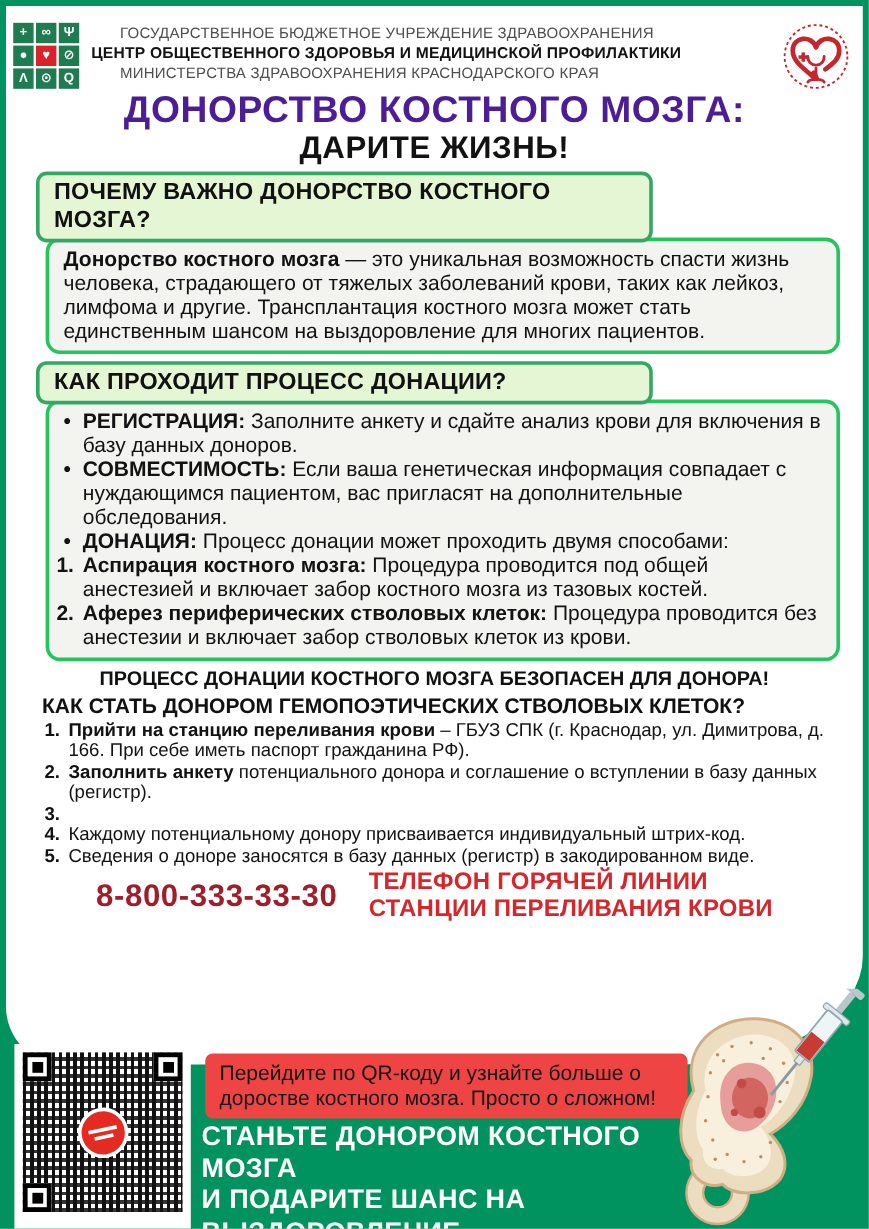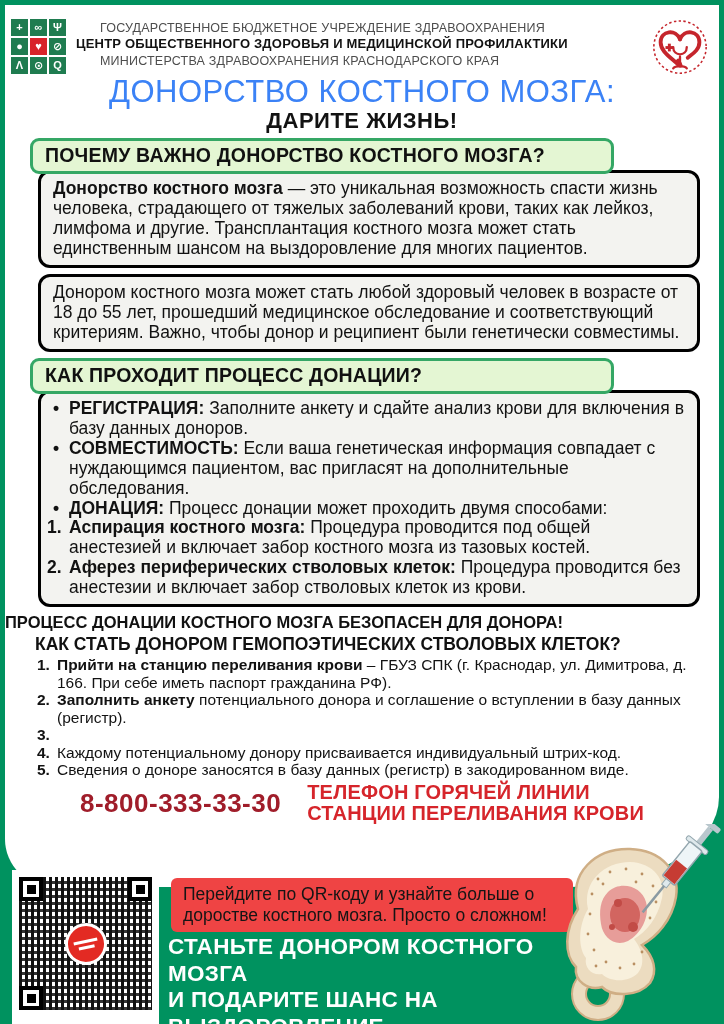--- a/index.html
+++ b/index.html
@@ -19,44 +19,44 @@
   .hdr { display:flex; align-items:flex-start; padding:4px 8px 0 6px; height:60px; }
   .logo-grid { display:grid; grid-template-columns:repeat(3,17px); grid-template-rows:repeat(3,17px); gap:2px; margin-top:2px; }
   .logo-cell { background:#1f7c50; color:#fff; font-size:11px; font-weight:bold; display:flex; align-items:center; justify-content:center; line-height:1; }
   .logo-cell.red { background:#d8232a; }
   .hdr-text { margin-left:10px; margin-top:3px; flex:1; }
   .org1,.org3 { font-size:12.5px; color:#4d4d4d; letter-spacing:.2px; font-weight:500; line-height:1.3;margin-left:24px; }
   .org2 { font-size:13px; color:#121212; font-weight:800; letter-spacing:.2px; line-height:1.3; }
   .emblem { width:62px; height:62px; flex:0 0 auto; margin-top:1px; }
 
   
-  .title1 { text-align:center; color:#3b82f6; font-size:31px; font-weight:400; letter-spacing:.5px; margin-top:2px; line-height:1.1; }
-  .title2 { text-align:center; color:#121212; font-size:22px; font-weight:800; letter-spacing:.5px; line-height:1.1; margin-bottom:5px; }
+  .title1 { text-align:center; color:#4c1d95; font-size:31px; font-weight:700; letter-spacing:.5px; margin-top:2px; line-height:1.1; }
+  .title2 { text-align:center; color:#121212; font-size:26px; font-weight:800; letter-spacing:.5px; line-height:1.1; margin-bottom:5px; }
 
   
   .sec-head {
-    position:relative; z-index:3; margin-left:25px; width:584px;
+    position:relative; z-index:3; margin-left:25px; width:514px;
     background:#e4f6d3; border:3px solid #35a765; border-radius:9px;
     font-size:19.5px; font-weight:800; color:#111; padding:3px 12px 4px 12px;
     margin-bottom:-4px; letter-spacing:.2px;
   }
   
   .sec-box {
     position:relative; z-index:2; margin-left:33px; width:662px;
-    background:#f3f3f0; border:3px solid #000000; border-radius:12px;
+    background:#f3f3f0; border:3px solid #22c55e; border-radius:12px;
     padding:6px 12px 6px 12px; font-size:17.5px; color:#121212; line-height:1.14;
     margin-bottom:6px;
   }
   .b { font-weight:800; }
   .brow { display:flex; }
   .brow .mk { width:16px; flex:0 0 auto; font-weight:800; }
   .nrow { display:flex; margin-left:-6px; }
   .nrow .nm { width:22px; flex:0 0 auto; font-weight:800; }
 
-  .safety { text-align:left; font-weight:800; font-size:16.5px; color:#111; margin-top:3px; }
+  .safety { text-align:center; font-weight:800; font-size:16.5px; color:#111; margin-top:3px; }
   .howto-h { font-weight:800; font-size:17.5px; color:#111; margin:2px 0 1px 30px; }
   .steps { margin:0 18px 0 32px; font-size:15.5px; line-height:1.13; color:#121212; }
   .step { display:flex; }
   .step .nm { width:20px; flex:0 0 auto; font-weight:800; }
 
   .phone-row { display:flex; justify-content:center; align-items:center; gap:26px; margin-top:3px; }
   .phone { color:#a01d2a; font-size:26px; font-weight:800; letter-spacing:.5px; }
   .hotline { color:#d6252b; font-size:20px; font-weight:800; line-height:1.08; letter-spacing:.2px; }
 
   
@@ -116,23 +116,20 @@
     </div>
 
     <div class="title1">ДОНОРСТВО КОСТНОГО МОЗГА:</div>
     <div class="title2">ДАРИТЕ ЖИЗНЬ!</div>
 
     <div class="sec-head">ПОЧЕМУ ВАЖНО ДОНОРСТВО КОСТНОГО МОЗГА?</div>
     <div class="sec-box">
       <span class="b">Донорство костного мозга</span><span> — это уникальная возможность спасти жизнь человека, страдающего от тяжелых заболеваний крови, таких как лейкоз, лимфома и другие. Трансплантация костного мозга может стать единственным шансом на выздоровление для многих пациентов.</span>
     </div>
 
-    <div class="sec-box">
-      <span>Донором костного мозга может стать любой здоровый человек в возрасте от 18 до 55 лет, прошедший медицинское обследование и соответствующий критериям. Важно, чтобы донор и реципиент были генетически совместимы.</span>
-    </div>
 
     <div class="sec-head">КАК ПРОХОДИТ ПРОЦЕСС ДОНАЦИИ?</div>
     <div class="sec-box">
       <div class="brow">
         <span class="mk">•</span>
         <span><span class="b">РЕГИСТРАЦИЯ:</span><span> Заполните анкету и сдайте анализ крови для включения в базу данных доноров.</span></span>
       </div>
       <div class="brow">
         <span class="mk">•</span>
         <span><span class="b">СОВМЕСТИМОСТЬ:</span><span> Если ваша генетическая информация совпадает с нуждающимся пациентом, вас пригласят на дополнительные обследования.</span></span>

